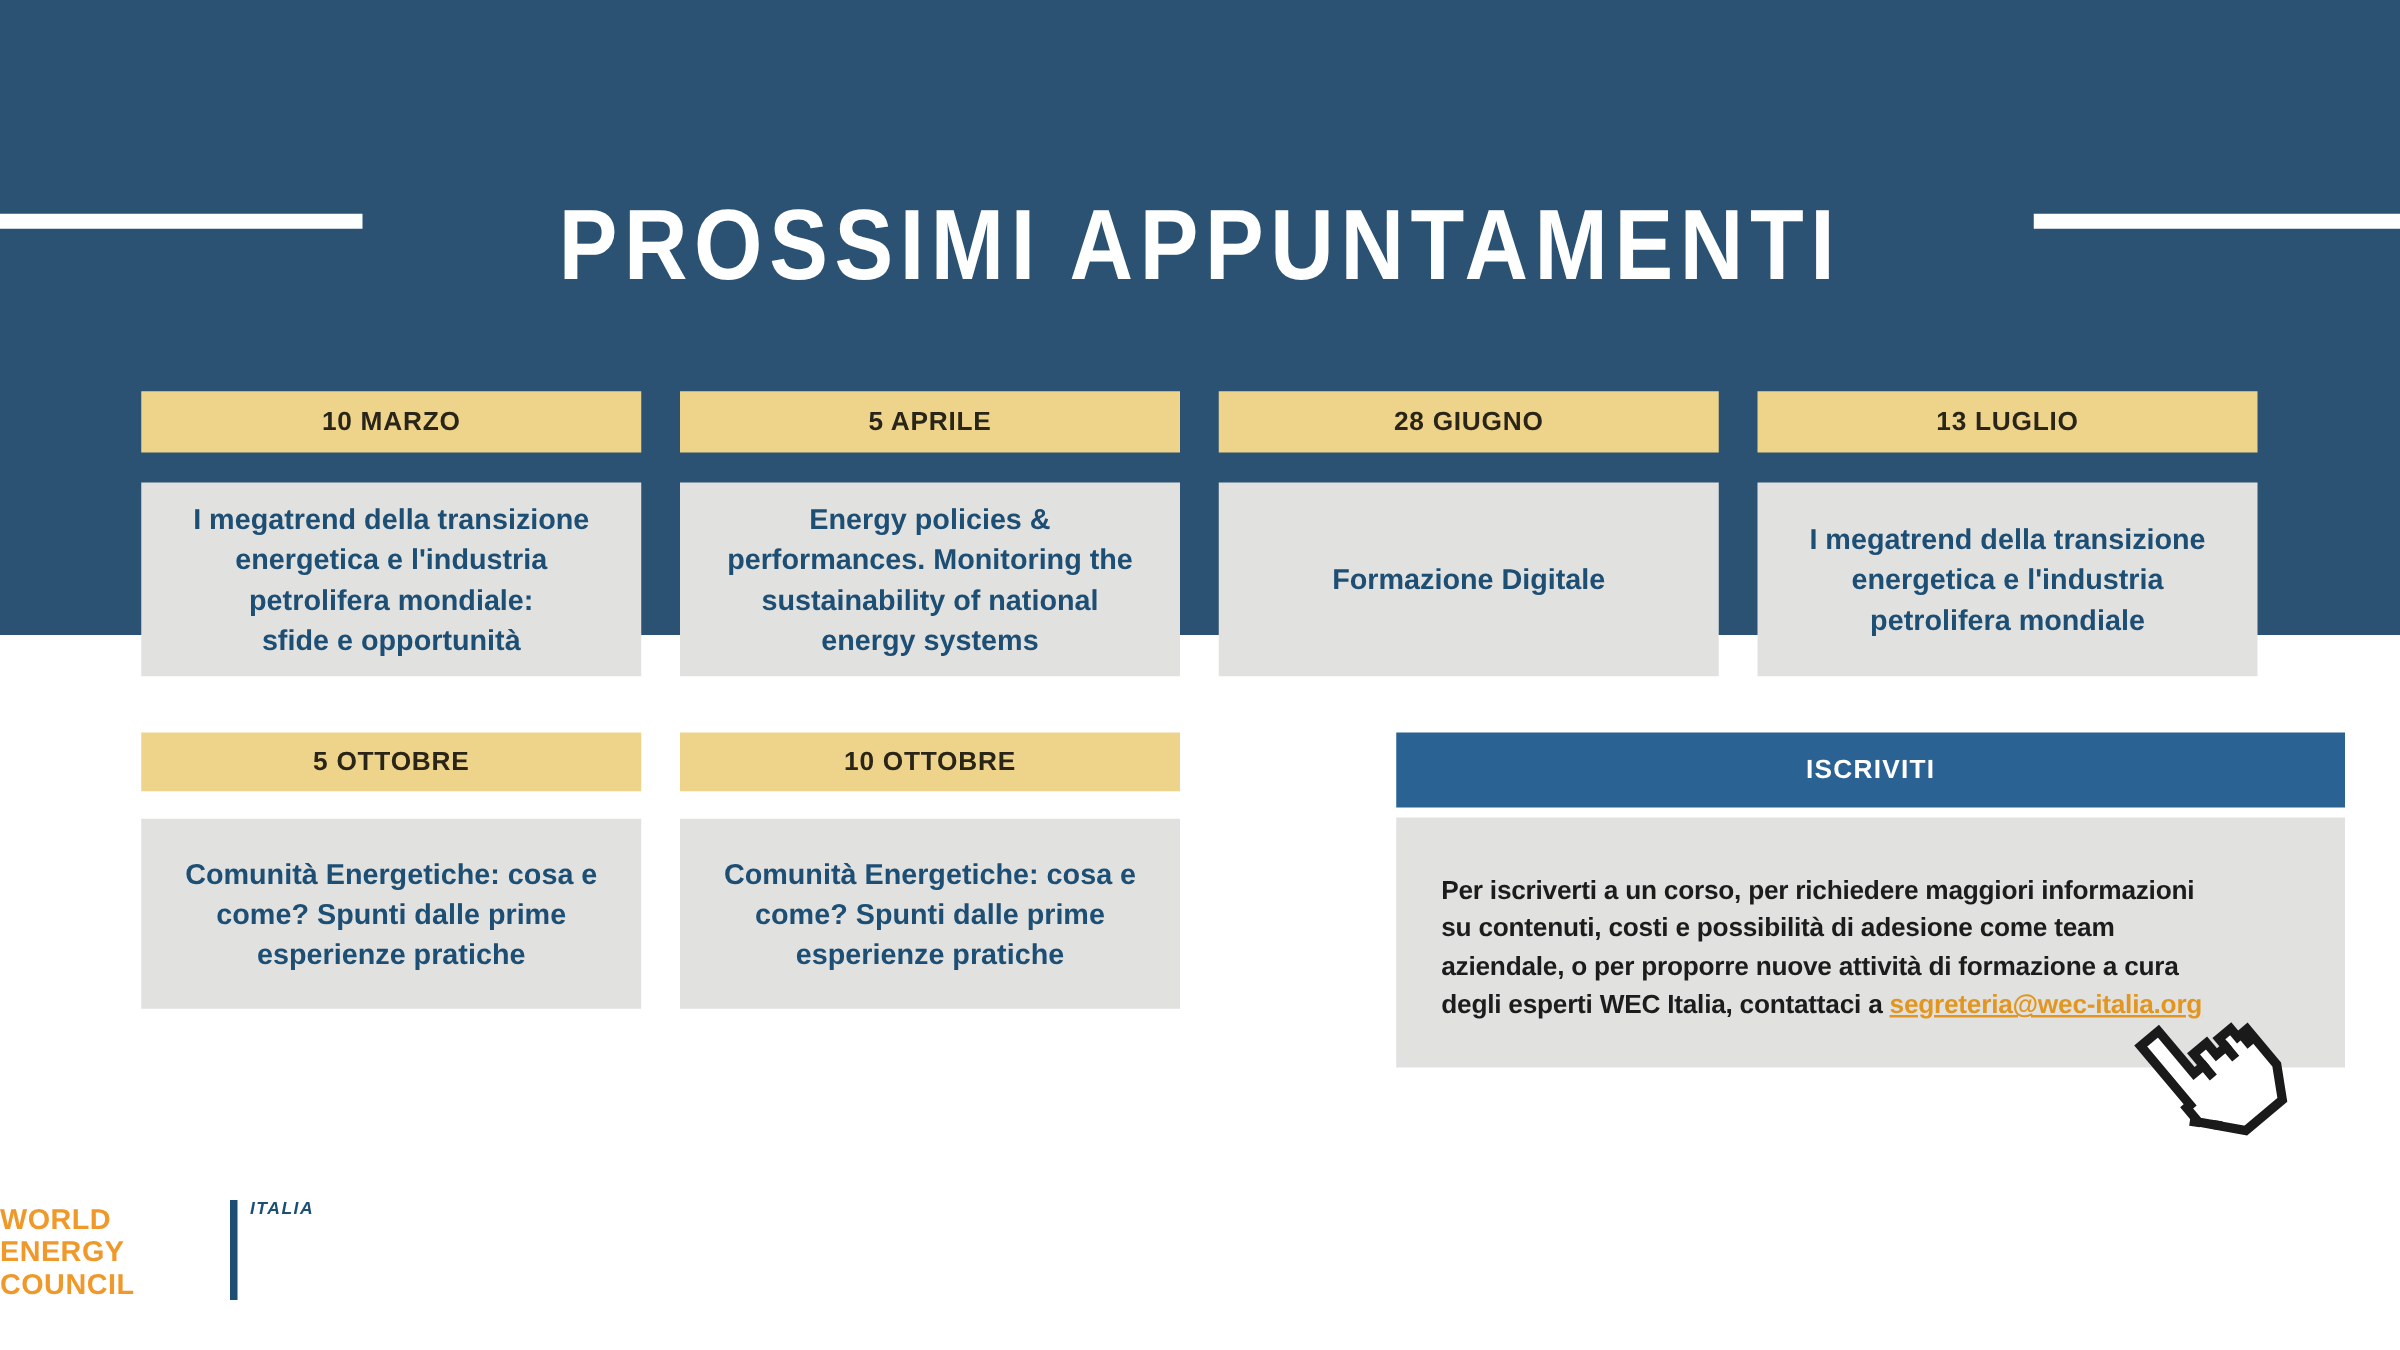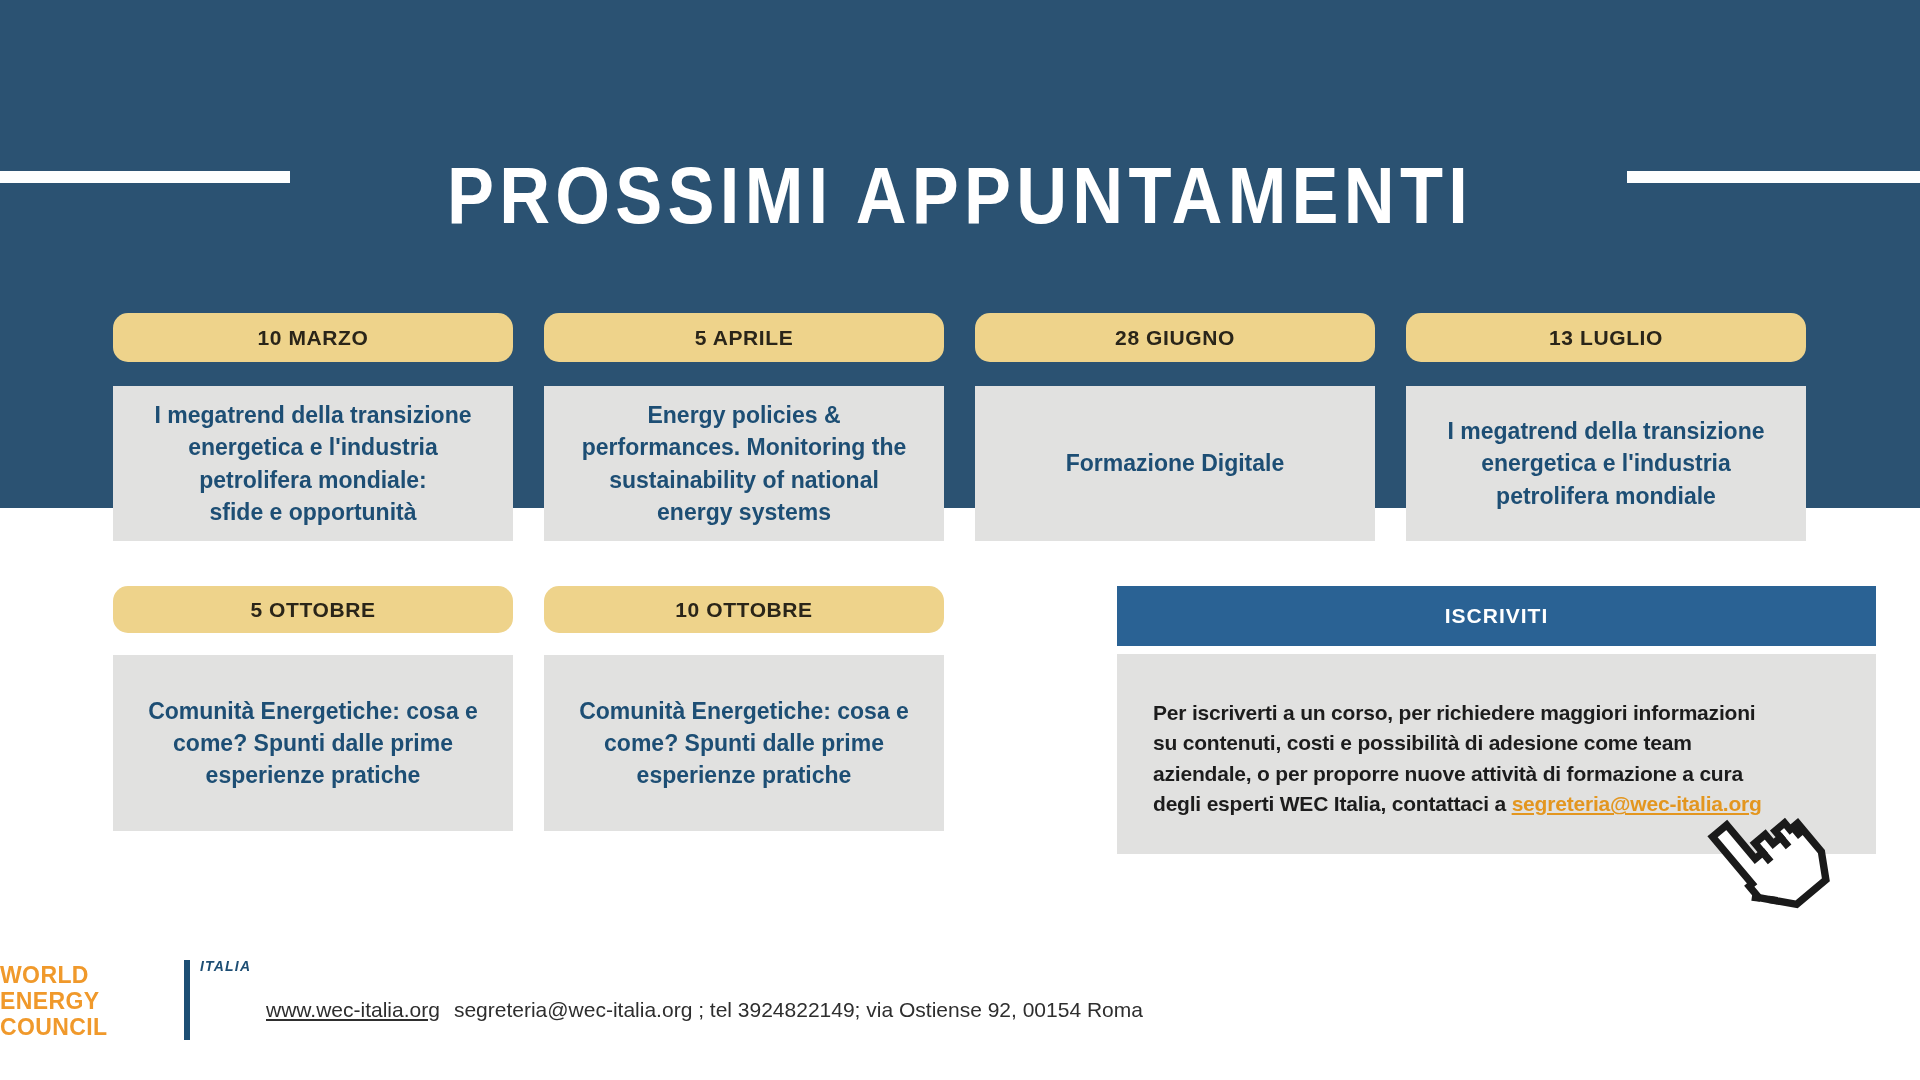--- a/index.html
+++ b/index.html
@@ -15,32 +15,32 @@
   .slide-title {
     position:absolute; left:0; top:96px; width:1920px; text-align:center;
     color:#ffffff; font-weight:bold; font-size:80px; letter-spacing:6px;
     transform:scaleX(0.88); white-space:nowrap;
   }
   
   .col1 { left:113px; } .col2 { left:544px; } .col3 { left:975px; } .col4 { left:1406px; }
   .date-chip {
     position:absolute; width:400px; background:#eed38b; color:#2a2519;
     font-weight:bold; font-size:21px; letter-spacing:0.6px;
-    display:flex; align-items:center; justify-content:center;border-radius:15px;
+    display:flex; align-items:center; justify-content:center;
   }
   .r1-date { top:313px; height:49px; }
   .r2-date { top:586px; height:47px; }
   .event-body {
     position:absolute; width:400px; background:#e1e1e0; color:#1d4e74;
     font-weight:bold; font-size:23px; line-height:1.4; text-align:center;
     display:flex; align-items:center; justify-content:center;
     white-space:pre-line; padding:0 12px; box-sizing:border-box;
   }
   .r1-body { top:386px; height:155px; }
-  .r2-body { top:655px; height:176px; }
+  .r2-body { top:655px; height:152px; }
   
   .iscriviti-bar {
     position:absolute; left:1117px; top:586px; width:759px; height:60px;
     background:#2a6294; color:#ffffff; font-weight:bold; font-size:21px;
     letter-spacing:1px; display:flex; align-items:center; justify-content:center;
     cursor:pointer;
   }
   .iscriviti-box {
     position:absolute; left:1117px; top:654px; width:759px; height:200px;
     background:#e1e1e0; box-sizing:border-box; padding:44px 24px 16px 36px;
@@ -125,16 +125,13 @@
 
 <div class="logo-text">
   <div>WORLD</div>
   <div>ENERGY</div>
   <div>COUNCIL</div>
 </div>
 <div class="logo-bar"></div>
 <div class="logo-country">ITALIA</div>
 
 <div class="footer-info">
-  <div>
-    <span class="footer-url">www.wec-italia.org</span><span class="footer-rest">segreteria@wec-italia.org ; tel 3924822149;  via Ostiense 92, 00154 Roma</span>
-  </div>
 </div>
 
 </body></html>

